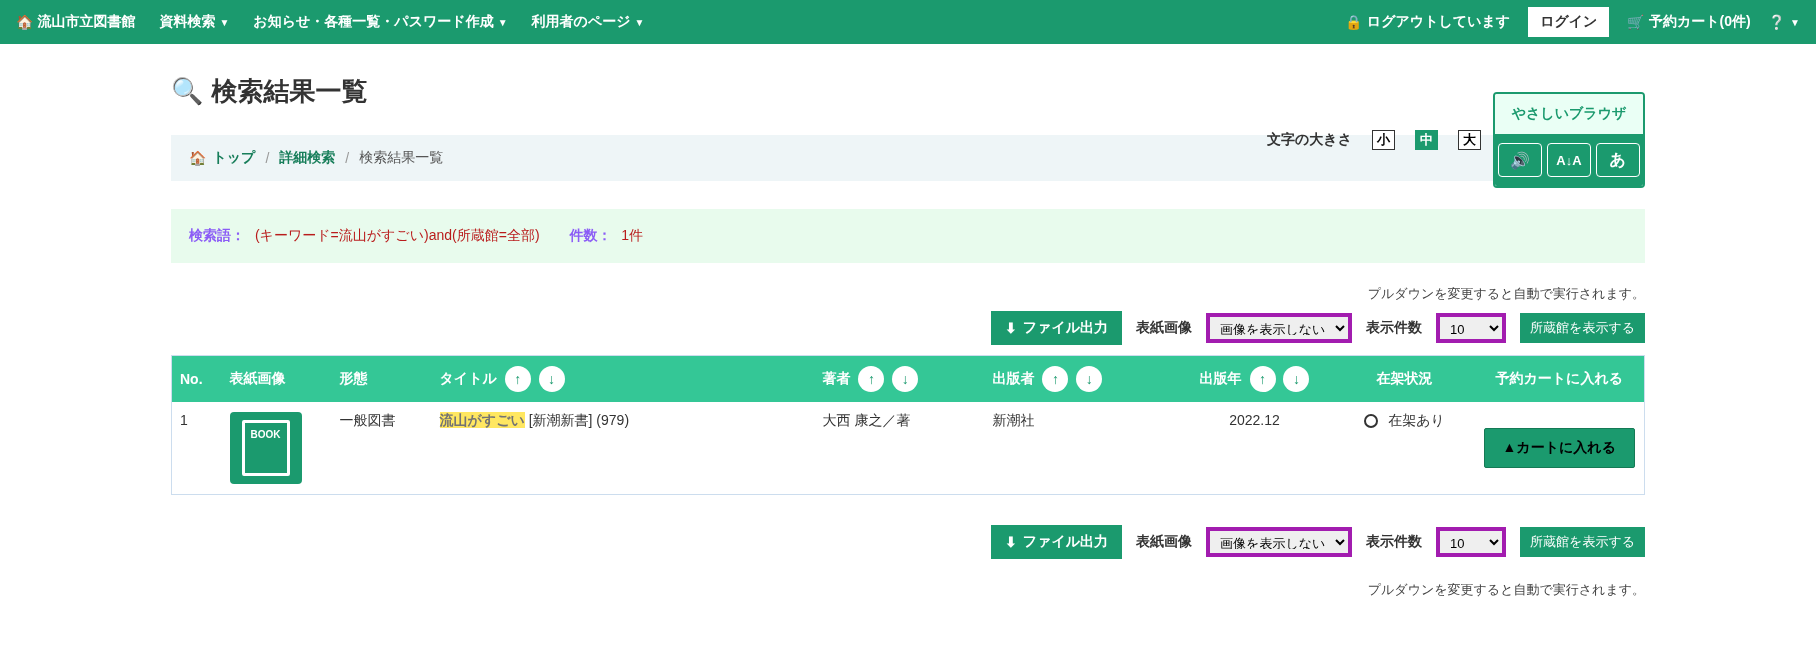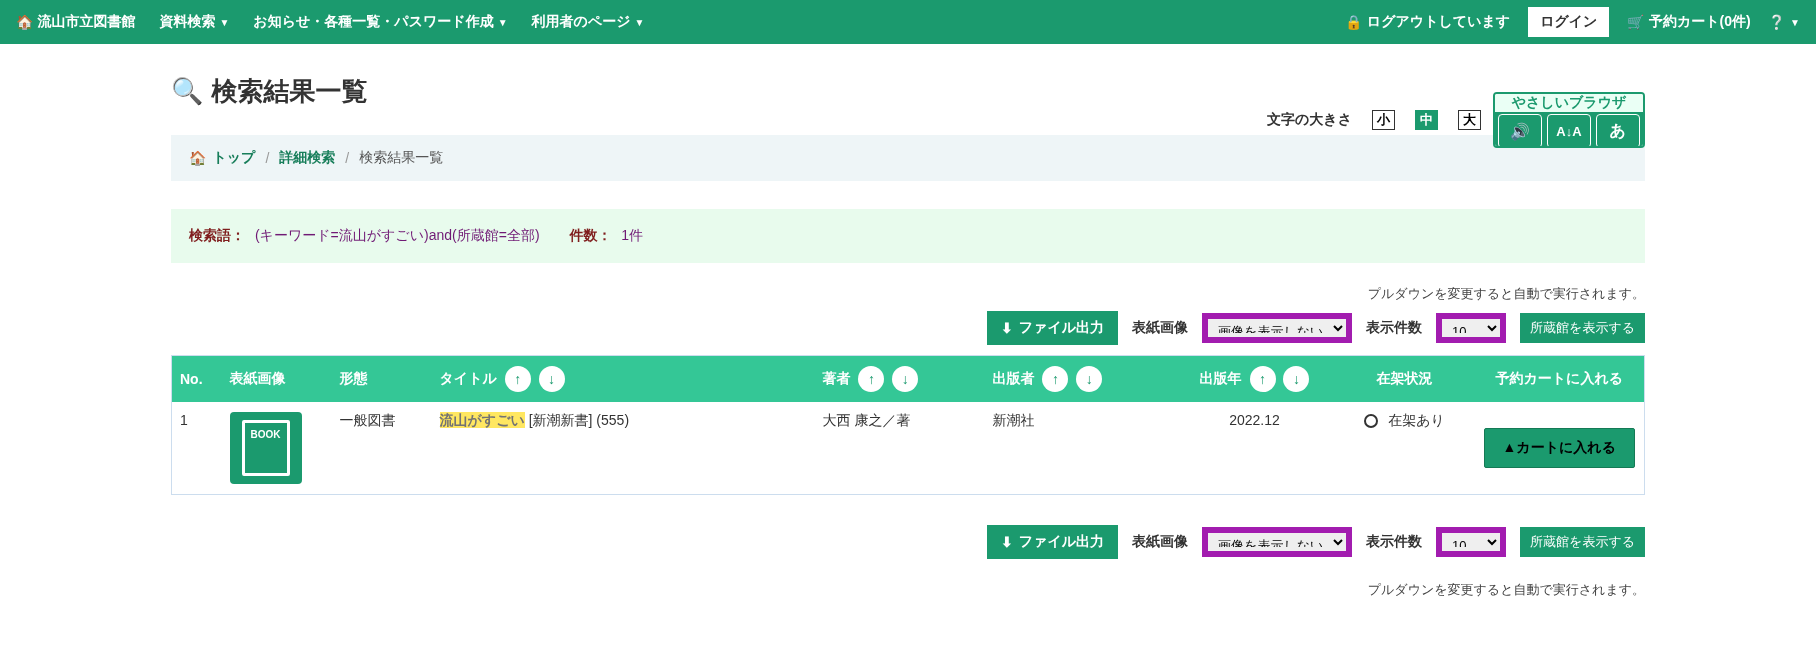--- a/index.html
+++ b/index.html
@@ -14,46 +14,46 @@
   .caret-down { font-size: 10px; }
 
   
   .container { max-width: 1530px; margin: 0 auto; padding: 0 28px; position: relative; }
 
   
   .top-right { position: absolute; right: 28px; top: 18px; display: flex; align-items: center; gap: 12px; }
   .font-size-group { display: flex; align-items: center; gap: 20px; font-weight: bold; }
   .font-size-btn { border: 1px solid #333; padding: 0 4px; background: #fff; cursor: pointer; font-size: 13px; font-weight: bold; }
   .font-size-btn.active { background: #1b9a6e; color: #fff; border-color: #1b9a6e; }
-  .browser-widget { border: 2px solid #1b9a6e; border-radius: 4px; width: 152px; height: 56px; display: flex; flex-direction: column; overflow: hidden; }
+  .browser-widget { border: 2px solid #1b9a6e; border-radius: 4px; width: 152px; height: 96px; display: flex; flex-direction: column; overflow: hidden; }
   .browser-widget-top { flex: 1; background: #eafff5; color: #1b9a6e; font-weight: bold; font-size: 14px; display: flex; align-items: center; justify-content: center; }
   .browser-widget-bottom { flex: 1.2; background: #1b9a6e; display: flex; align-items: center; justify-content: space-around; padding: 2px; gap: 2px; }
   .bw-icon { width: 44px; height: 34px; border: 1.5px solid #fff; border-radius: 4px; color: #fff; display: flex; align-items: center; justify-content: center; font-weight: bold; font-size: 16px; }
 
   
   .page-heading { display: flex; align-items: center; gap: 8px; margin-top: 30px; font-size: 26px; font-weight: bold; }
   .page-heading .mag { color: #1b9a6e; font-size: 26px; }
 
   
   .breadcrumb { background: #eef5f7; padding: 14px 18px; margin-top: 26px; color: #177e5a; display: flex; align-items: center; gap: 6px; flex-wrap: wrap; }
   .breadcrumb a { color: #177e5a; text-decoration: none; font-weight: bold; }
   .breadcrumb .sep { color: #999; padding: 0 4px; }
   .breadcrumb .current { color: #555; }
 
   
   .search-summary { background: #e8fbed; padding: 18px; margin-top: 28px; color: #177e5a; }
-  .search-summary .lbl { color: #7f1d1d; font-weight: bold; }
-  .search-summary .val { color: #701a75; margin-left: 6px; margin-right: 26px; }
+  .search-summary .lbl { color: #8b5cf6; font-weight: bold; }
+  .search-summary .val { color: #b91c1c; margin-left: 6px; margin-right: 26px; }
 
   
   .auto-note { text-align: right; margin-top: 22px; color: #444; font-size: 13px; }
   .toolbar { display: flex; justify-content: flex-end; align-items: center; gap: 14px; margin-top: 8px; }
   .file-out-btn { background: #1b9a6e; color: #fff; border: none; padding: 8px 14px; font-weight: bold; cursor: pointer; font-size: 14px; display: flex; align-items: center; gap: 6px; }
   .toolbar label { font-weight: bold; }
-  .toolbar select { border: 6px solid #a21caf; padding: 4px 6px; font-size: 13px; height: 30px; }
+  .toolbar select { border: 4px solid #a21caf; padding: 4px 6px; font-size: 13px; height: 30px; }
   .lib-btn { background: #1b9a6e; color: #fff; border: none; padding: 6px 10px; font-size: 13px; cursor: pointer; }
 
   
   .results { width: 100%; border: 1px solid #cde; border-collapse: collapse; margin-top: 10px; }
   .results thead th { background: #34c796; color: #fff; font-weight: bold; padding: 10px 8px; text-align: left; font-size: 14px; vertical-align: middle; }
   .results thead th .sort-circle { display: inline-flex; align-items: center; justify-content: center; width: 26px; height: 26px; border-radius: 50%; background: #fff; color: #1b9a6e; font-size: 14px; margin-left: 4px; cursor: pointer; vertical-align: middle; }
   .results tbody td { padding: 10px 8px; vertical-align: top; }
   .book-icon { width: 72px; height: 72px; background: #1b9a6e; border-radius: 4px; display: flex; align-items: center; justify-content: center; }
   .book-icon-inner { width: 48px; height: 56px; border: 3px solid #fff; border-radius: 2px; display: flex; align-items: flex-start; justify-content: center; padding-top: 6px; color: #fff; font-size: 10px; font-weight: bold; }
   .title-link { color: #737373; font-weight: bold; text-decoration: none; }
@@ -200,21 +200,21 @@
     <tbody>
       <tr>
         <td>1</td>
         <td>
           <div class="book-icon">
             <div class="book-icon-inner">BOOK</div>
           </div>
         </td>
         <td>一般図書</td>
         <td>
-          <a href="#" class="title-link"><span class="highlight">流山がすごい</span></a><span>   [新潮新書] (555)</span>
+          <a href="#" class="title-link"><span class="highlight">流山がすごい</span></a><span>   [新潮新書] (979)</span>
         </td>
         <td>大西 康之／著</td>
         <td>新潮社</td>
         <td style="text-align:center;">2022.12</td>
         <td class="td-stock">
           <div class="stock">
             <span class="stock-circle"></span>
             <span>在架あり</span>
           </div>
         </td>

